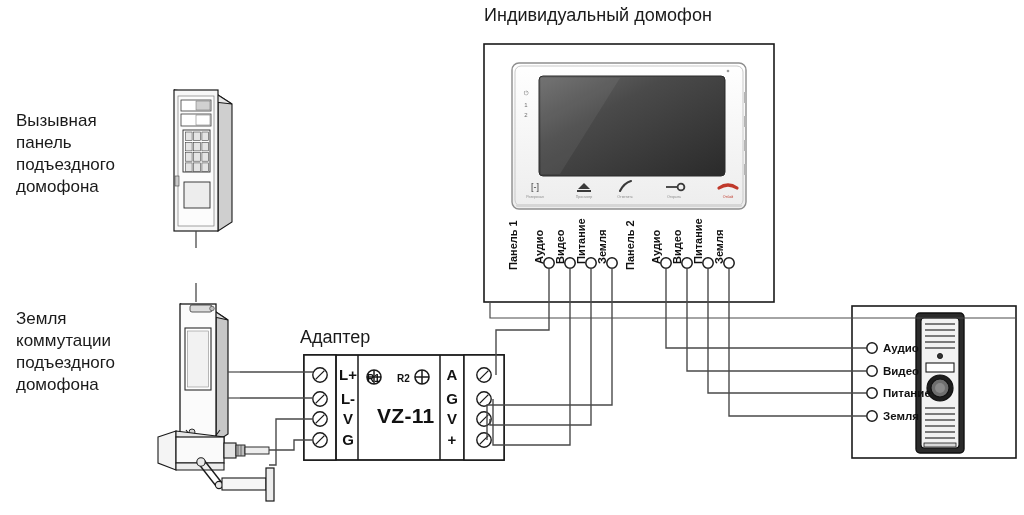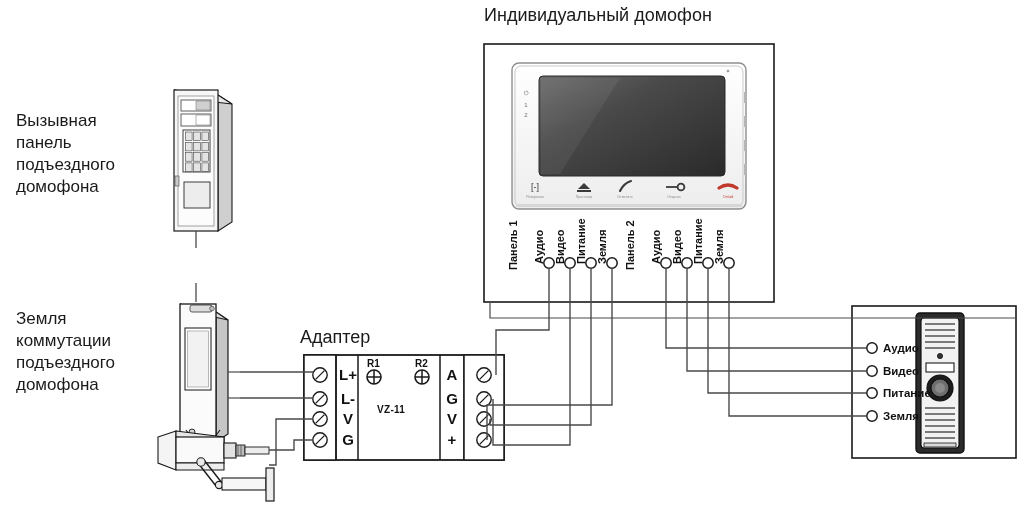--- a/index.html
+++ b/index.html
@@ -56,24 +56,25 @@
     font-weight: bold;
     color: #111;
     text-align: center;
     width: 20px;
   }
   .ad-r {
     position: absolute;
     font-size: 10px;
     font-weight: bold;
     color: #111;
+    margin-top: 15px;
   }
   .ad-model {
     position: absolute;
-    font-size: 10px;
+    font-size: 21px;
     font-weight: bold;
     color: #111;
     letter-spacing: 0.3px;
   }
   .mon-btn-label {
     position: absolute;
     font-size: 4px;
     color: #8d8d8d;
     text-align: center;
     width: 40px;
@@ -411,21 +412,21 @@
   <div class="ad-term" style="left:338px; top:390px;">L-</div>
   <div class="ad-term" style="left:338px; top:410px;">V</div>
   <div class="ad-term" style="left:338px; top:431px;">G</div>
 
   <div class="ad-term" style="left:442px; top:366px;">A</div>
   <div class="ad-term" style="left:442px; top:390px;">G</div>
   <div class="ad-term" style="left:442px; top:410px;">V</div>
   <div class="ad-term" style="left:442px; top:431px;">+</div>
 
   <div class="ad-r" style="left:367px; top:358px;">R1</div>
-  <div class="ad-r" style="left:415px; top:358px;">R2</div>
+  <div class="ad-r" style="left:397px; top:358px;">R2</div>
 
   <div class="ad-model" style="left:377px; top:404px;">VZ-11</div>
 
   <div class="term-label rot" style="left:519px; top:258px;">Панель 1</div>
   <div class="term-label rot" style="left:545px; top:252px;">Аудио</div>
   <div class="term-label rot" style="left:566px; top:252px;">Видео</div>
   <div class="term-label rot" style="left:587px; top:252px;">Питание</div>
   <div class="term-label rot" style="left:608px; top:252px;">Земля</div>
 
   <div class="term-label rot" style="left:636px; top:258px;">Панель 2</div>

